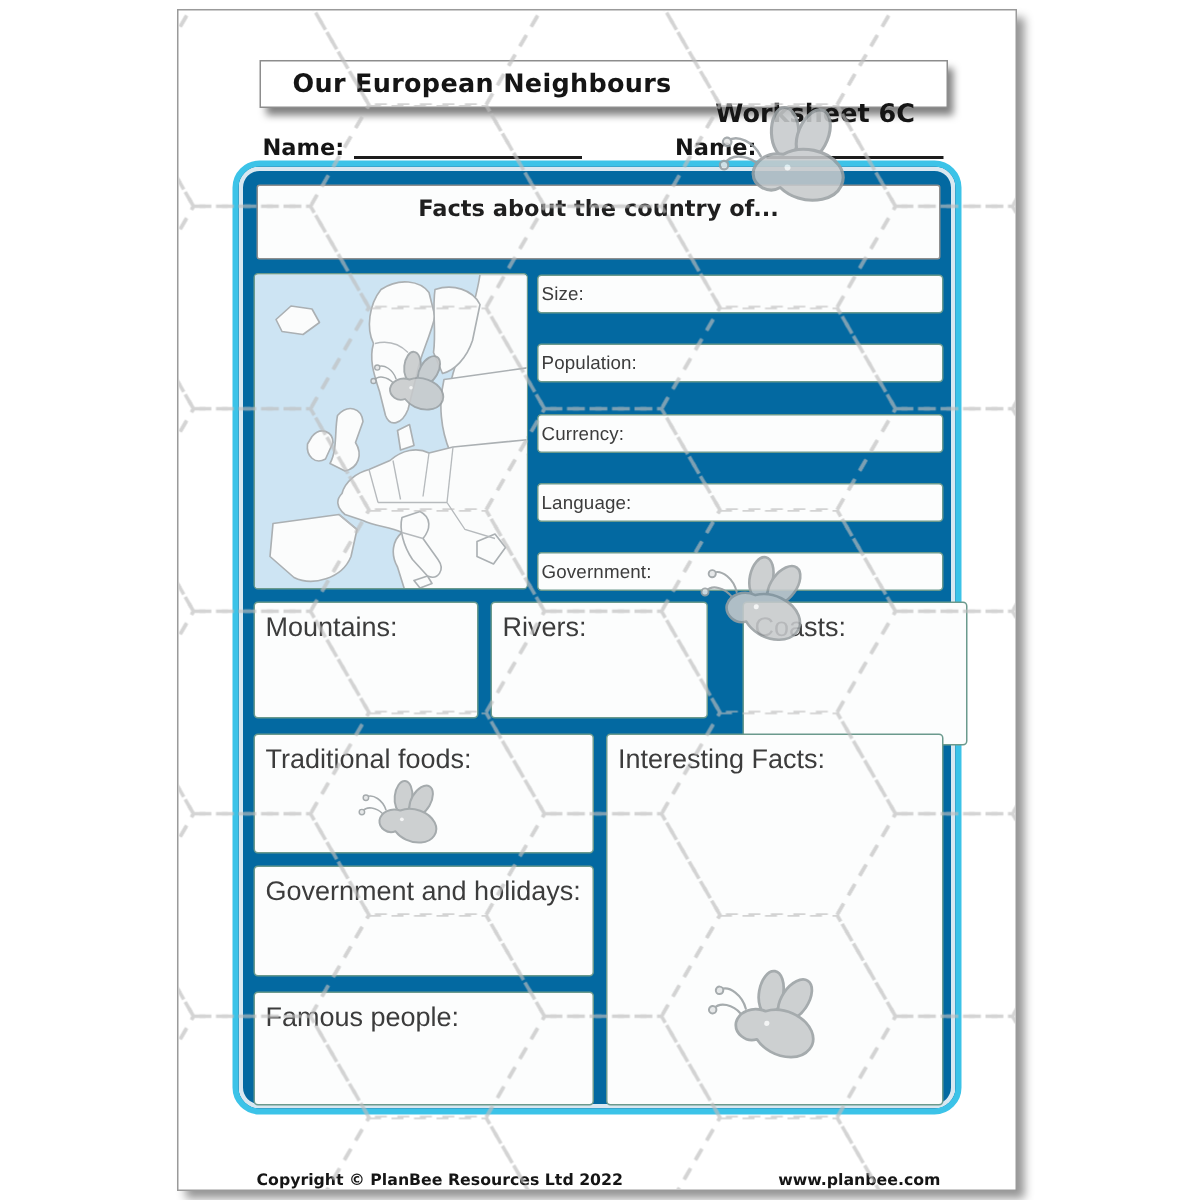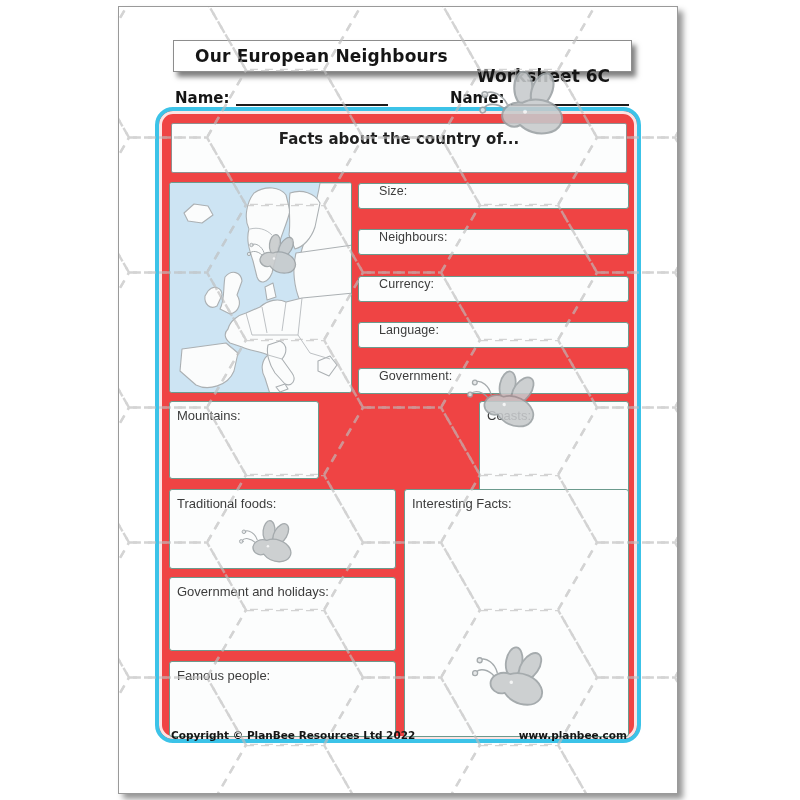--- a/index.html
+++ b/index.html
@@ -18,42 +18,42 @@
     border:1px solid #8d8d8d;box-sizing:border-box;box-shadow:4px 5px 5px rgba(0,0,0,0.5);
     display:flex;justify-content:space-between;align-items:center;padding:0 21px;z-index:3;
   }
   .header-title{font-size:17px;letter-spacing:.2px;}
   .header-ws{font-size:17px;margin-top:40px;}
   .namedate{position:absolute;left:56px;top:82px;right:48px;display:flex;align-items:flex-end;z-index:3;}
   .nd-label{font-size:15px;line-height:16px;}
   .wline{display:inline-block;border-bottom:2px solid #1c1c1c;height:15px;margin-left:7px;}
   .main-box{
     position:absolute;left:36px;top:100px;width:486px;height:636px;box-sizing:border-box;
-    border:4px solid #3cc3e8;border-radius:18px;background:#ef4444;
+    border:4px solid #3cc3e8;border-radius:18px;background:#0369a1;
     box-shadow:inset 0 0 0 3px rgba(255,255,255,0.85);z-index:2;
   }
   .wbox{
     position:absolute;background:#fcfdfd;border:1px solid #6b9a8d;border-radius:3px;
     box-sizing:border-box;
   }
   .title-box{
     left:12px;top:12px;width:456px;height:50px;border-color:#8f8f8f;border-radius:2px;
     text-align:center;padding-top:6px;
   }
   .title-text{font-family:"DejaVu Sans", sans-serif;font-weight:bold;font-size:15px;color:#1f1f1f;}
   .map-box{left:10px;top:71px;width:183px;height:211px;overflow:hidden;}
   .fields-col{
     position:absolute;left:199px;top:72px;width:271px;height:211px;
     display:flex;flex-direction:column;justify-content:space-between;
   }
-  .field{position:relative;height:26px;width:100%;display:flex;padding-left:20px;}
+  .field{position:relative;height:26px;width:100%;display:flex;align-items:center;padding-left:2px;}
   .flabel{font-size:12.5px;color:#3c3c3c;letter-spacing:.1px;}
-  .area-label{display:block;font-size:13px;color:#3c3c3c;padding:6px 0 0 7px;}
+  .area-label{display:block;font-size:18px;color:#3c3c3c;padding:6px 0 0 7px;}
   .footer{
-    position:absolute;left:52px;right:50px;top:722px;display:flex;
+    position:absolute;left:52px;right:50px;top:774px;display:flex;
     justify-content:space-between;align-items:center;z-index:3;
   }
   .footer-text{font-size:10.5px;}
   .bee{position:absolute;z-index:10;opacity:0.88;}
   .hex-overlay{
     position:absolute;left:0;top:0;width:100%;height:100%;z-index:40;pointer-events:none;
   }
 </style>
 </head>
 <body>
@@ -125,37 +125,40 @@
           <path d="M56,160 L68,170"></path>
         </g>
       </svg>
     </div>
 
     <div class="fields-col">
       <div class="wbox field" style="position:relative">
         <span class="flabel">Size:</span>
       </div>
       <div class="wbox field" style="position:relative">
-        <span class="flabel">Neighbours:</span>
+        <span class="flabel">Population:</span>
       </div>
       <div class="wbox field" style="position:relative">
         <span class="flabel">Currency:</span>
       </div>
       <div class="wbox field" style="position:relative">
         <span class="flabel">Language:</span>
       </div>
       <div class="wbox field" style="position:relative">
         <span class="flabel">Government:</span>
       </div>
     </div>
 
     <div class="wbox" style="left:10px;top:290px;width:150px;height:78px">
       <span class="area-label">Mountains:</span>
     </div>
-    <div class="wbox" style="left:320px;top:290px;width:150px;height:96px">
+    <div class="wbox" style="left:168px;top:290px;width:145px;height:78px">
+      <span class="area-label">Rivers:</span>
+    </div>
+    <div class="wbox" style="left:336px;top:290px;width:150px;height:96px">
       <span class="area-label">Coasts:</span>
     </div>
 
     <div class="wbox" style="left:10px;top:378px;width:227px;height:80px">
       <span class="area-label">Traditional foods:</span>
     </div>
     <div class="wbox" style="left:10px;top:466px;width:227px;height:74px">
       <span class="area-label">Government and holidays:</span>
     </div>
     <div class="wbox" style="left:245px;top:378px;width:225px;height:248px">

